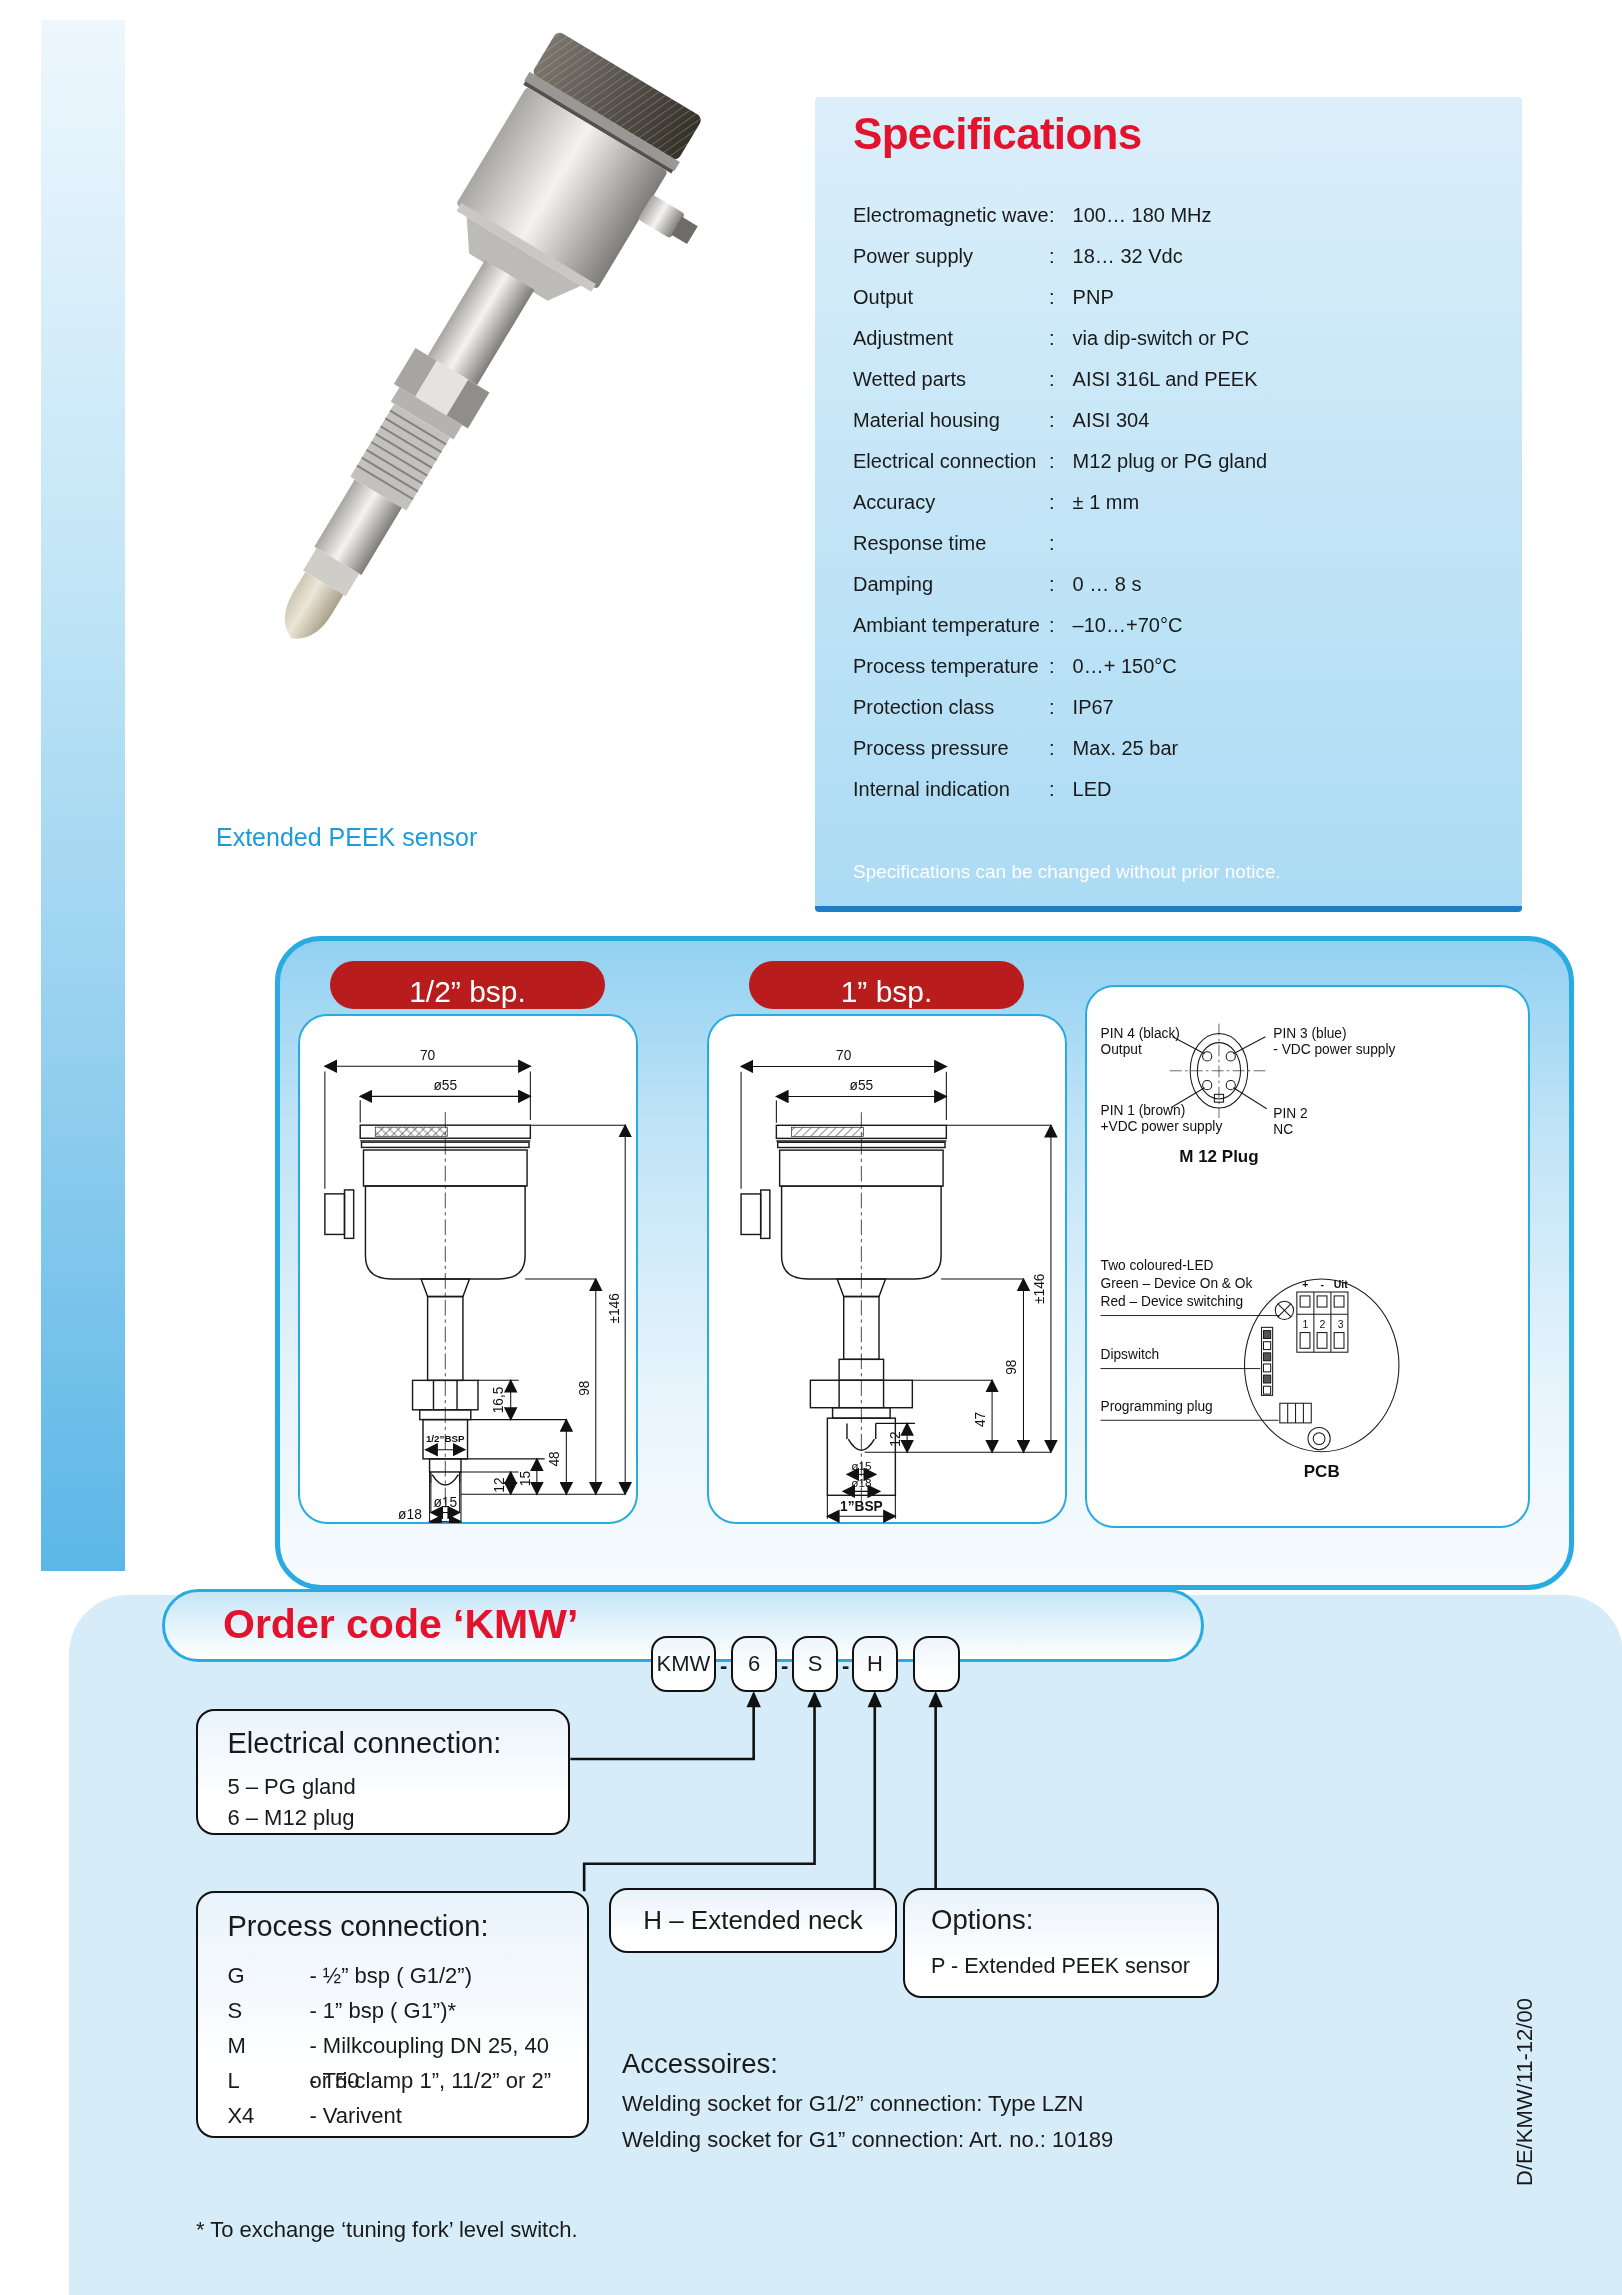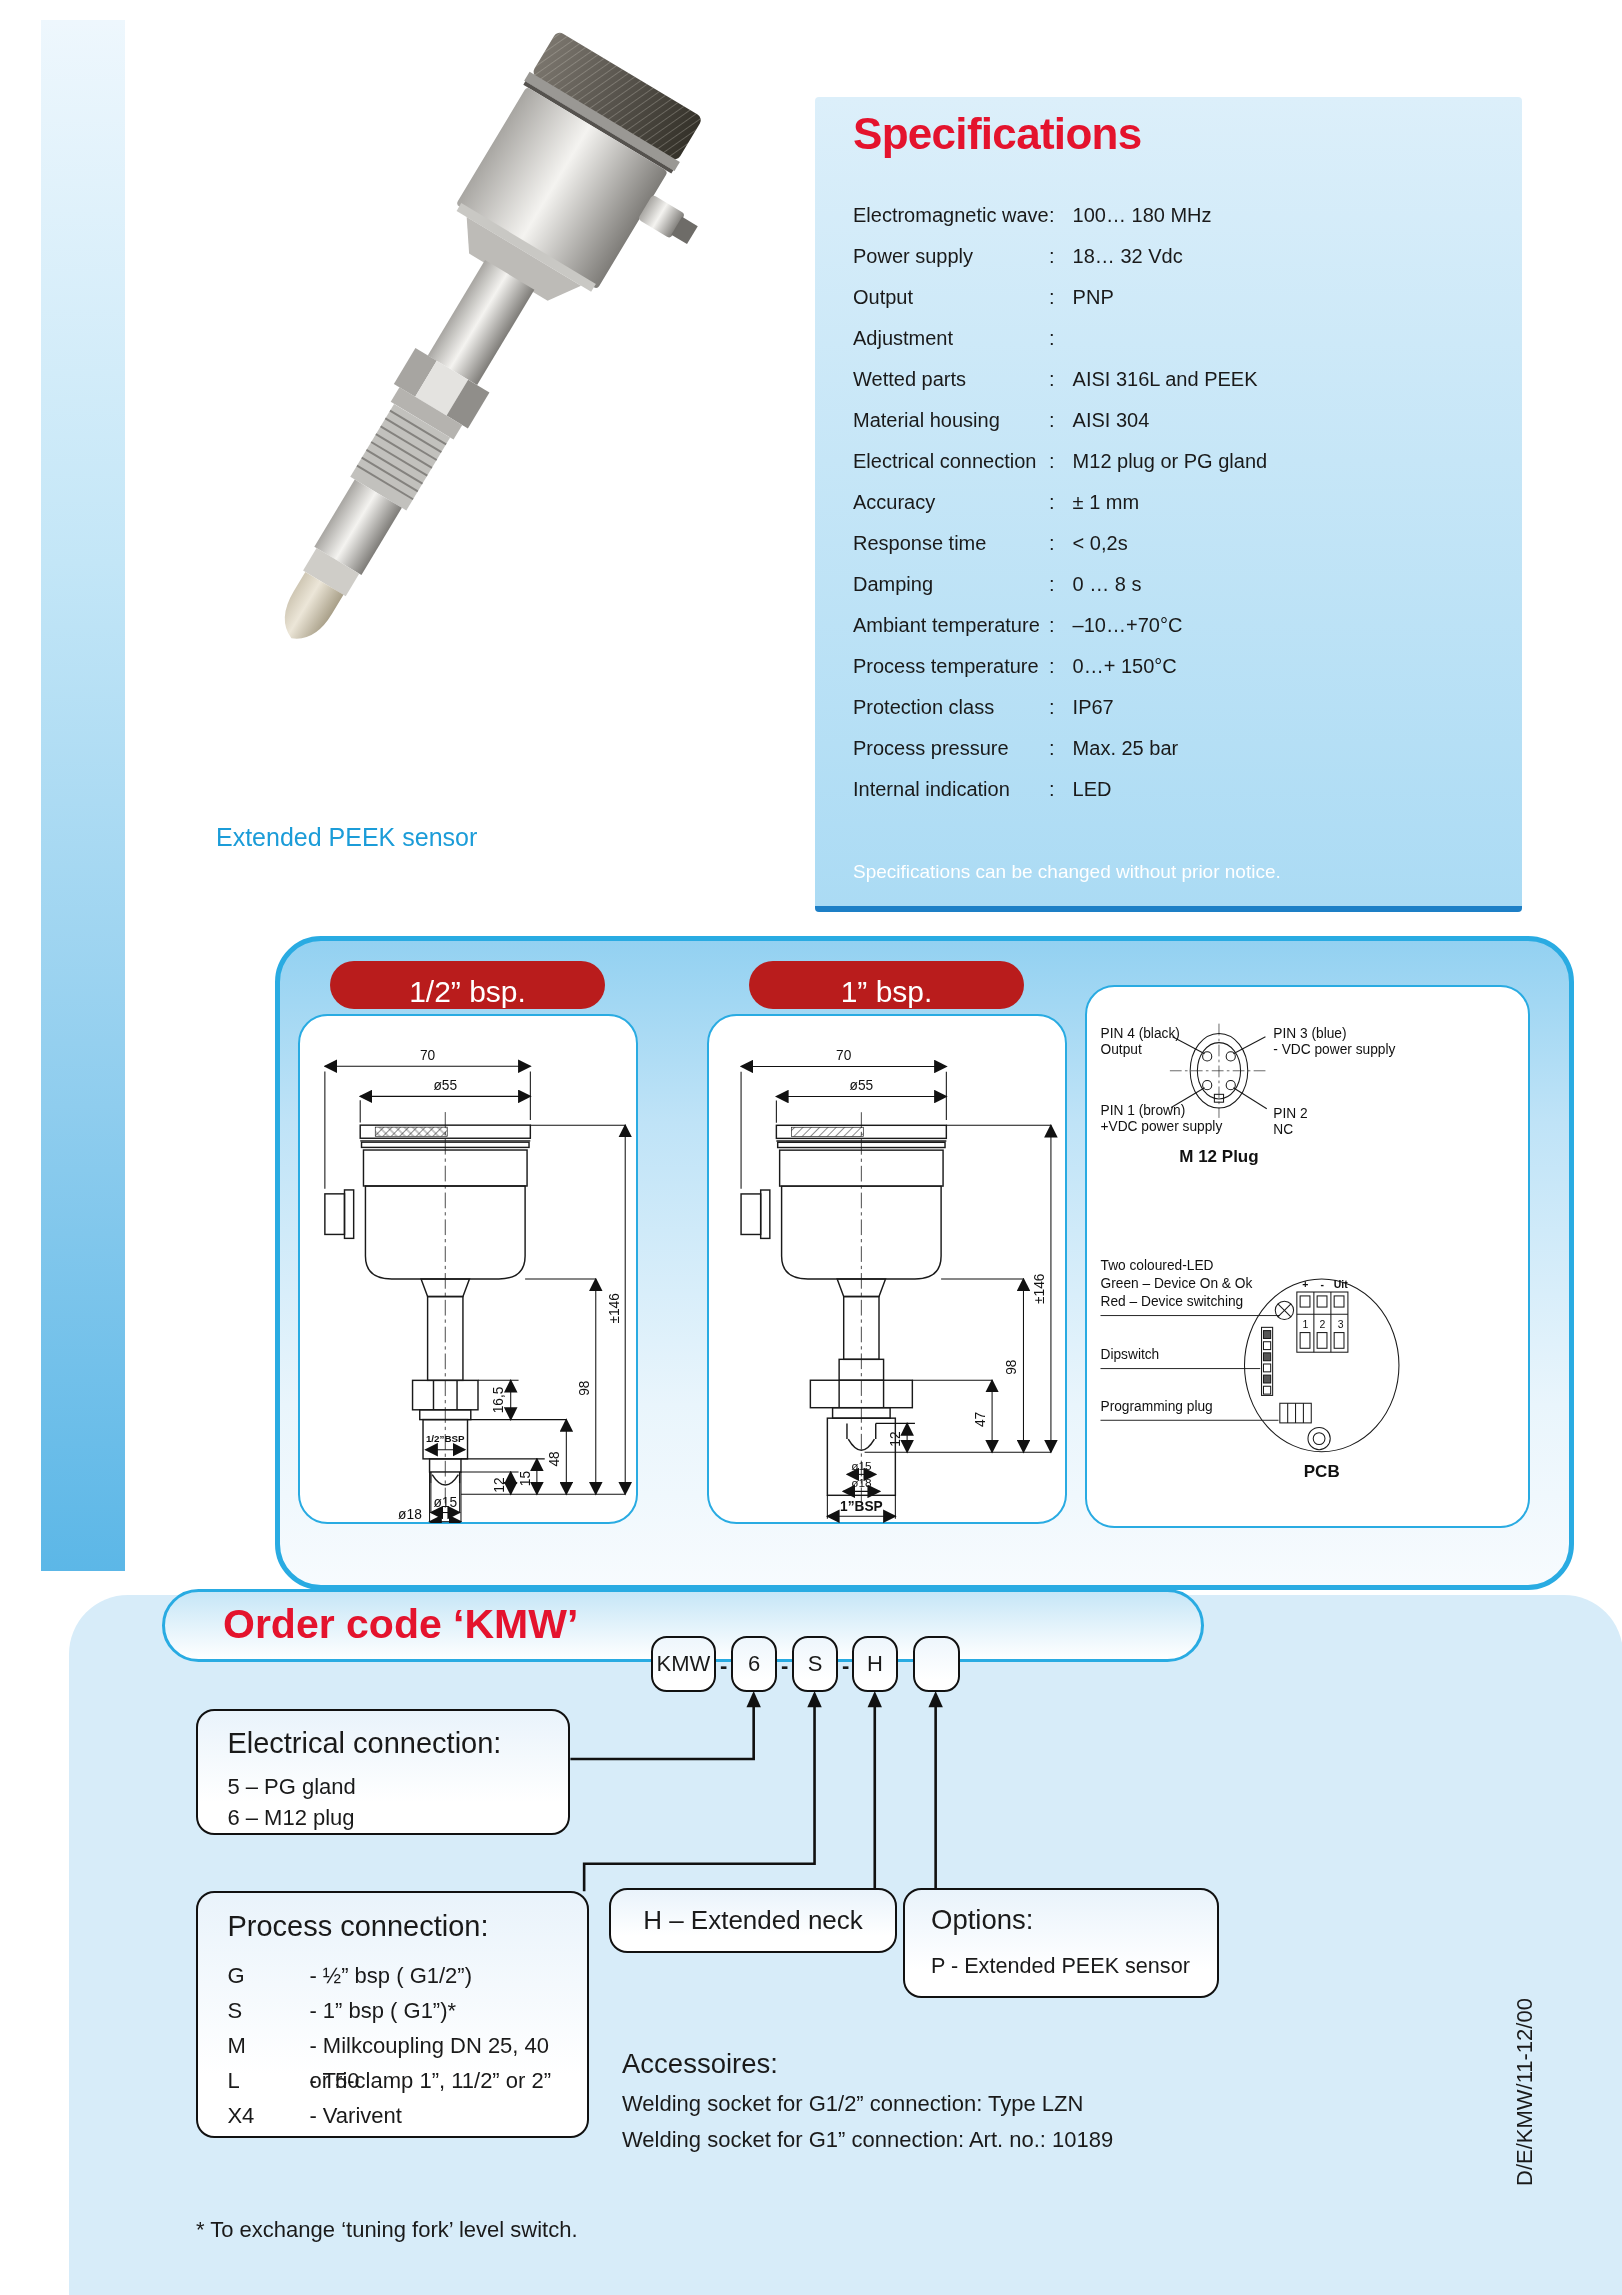--- a/index.html
+++ b/index.html
@@ -176,20 +176,21 @@
         <span class="spec-value">18… 32 Vdc</span>
       </div>
     <div class="spec-row">
         <span class="spec-label">Output</span>
         <span class="spec-colon">:</span>
         <span class="spec-value">PNP</span>
       </div>
     <div class="spec-row">
         <span class="spec-label">Adjustment</span>
         <span class="spec-colon">:</span>
+        <span class="spec-value">via dip-switch or PC</span>
       </div>
     <div class="spec-row">
         <span class="spec-label">Wetted parts</span>
         <span class="spec-colon">:</span>
         <span class="spec-value">AISI 316L and PEEK</span>
       </div>
     <div class="spec-row">
         <span class="spec-label">Material housing</span>
         <span class="spec-colon">:</span>
         <span class="spec-value">AISI 304</span>
@@ -200,21 +201,20 @@
         <span class="spec-value">M12 plug or PG gland</span>
       </div>
     <div class="spec-row">
         <span class="spec-label">Accuracy</span>
         <span class="spec-colon">:</span>
         <span class="spec-value">± 1 mm</span>
       </div>
     <div class="spec-row">
         <span class="spec-label">Response time</span>
         <span class="spec-colon">:</span>
-        <span class="spec-value">&lt; 0,2s</span>
       </div>
     <div class="spec-row">
         <span class="spec-label">Damping</span>
         <span class="spec-colon">:</span>
         <span class="spec-value">0 … 8 s</span>
       </div>
     <div class="spec-row">
         <span class="spec-label">Ambiant temperature</span>
         <span class="spec-colon">:</span>
         <span class="spec-value">–10…+70°C</span>

